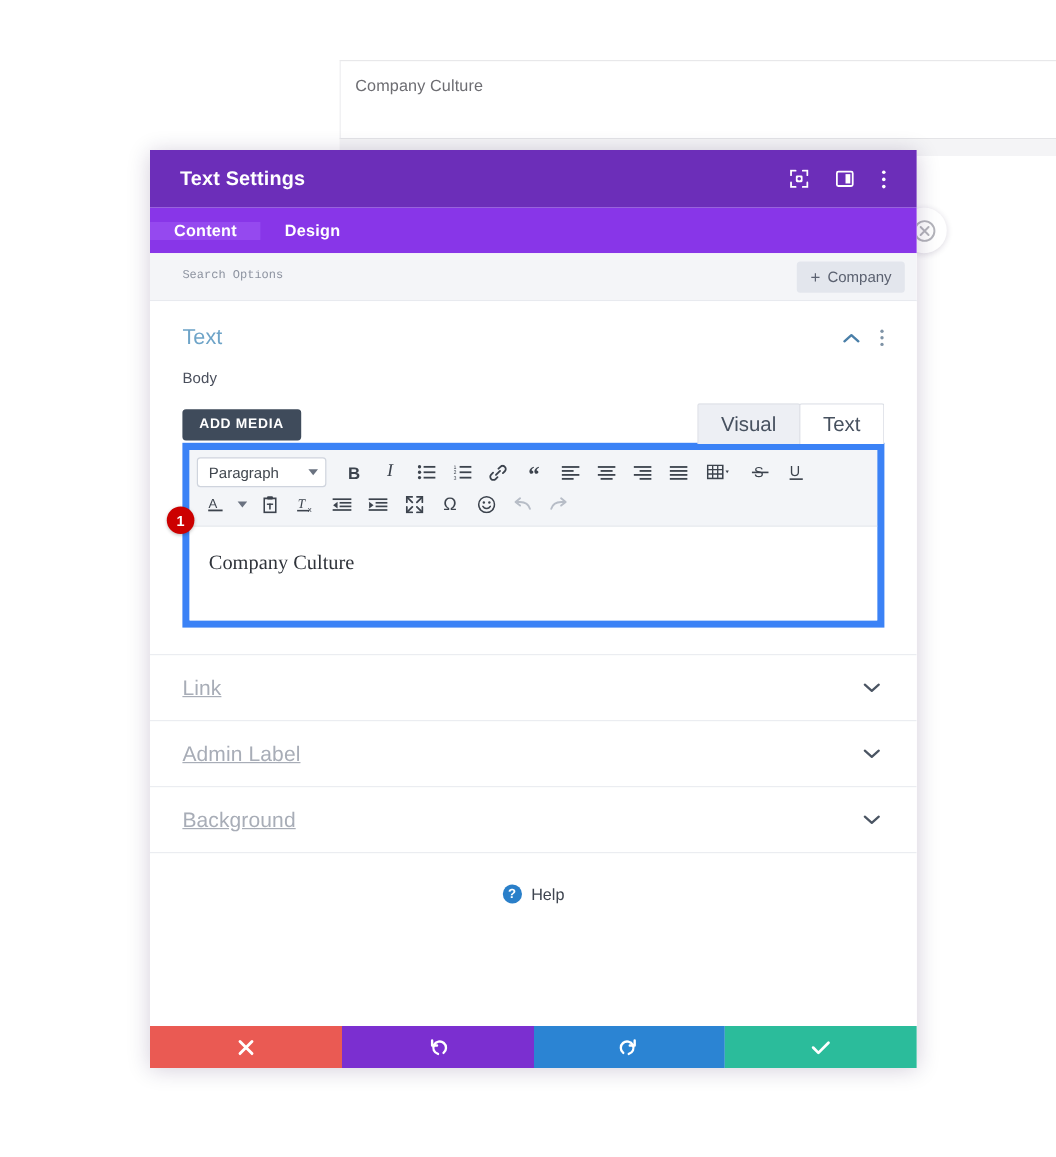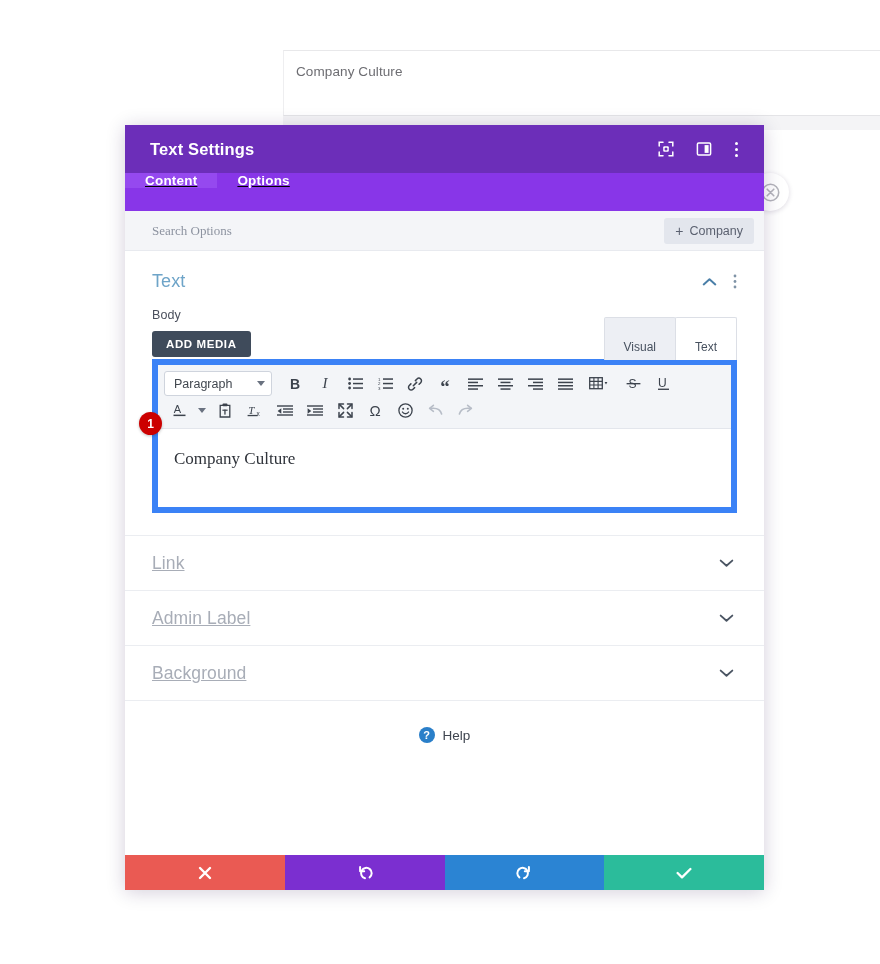--- a/index.html
+++ b/index.html
@@ -63,43 +63,42 @@
   }
   .modal-title {
     color: #ffffff; font-size: 16.5px; font-weight: bold;
     letter-spacing: .15px; flex: 1 1 auto;
   }
   .header-icons { display:flex; align-items:center; gap: 22px; padding-right: 11px; }
   .hdr-ico { display:flex; align-items:center; justify-content:center; cursor:pointer; }
 
   .tabbar {
     height: 38px; background: #8836e8;
-    display: flex; align-items: flex-start;
+    display: flex; align-items: center;
     flex: 0 0 auto;
-    text-decoration: underline;
   }
   .tab {
     display: flex; align-items: center; justify-content: center;
     padding: 0 20px; color: #ffffff;
     font-size: 13.5px; font-weight: bold; letter-spacing: .2px;
     cursor: pointer;
   }
   .tab.active { background: #9549ef; }
 
   .searchbar {
     height: 40px; background: #f4f5f8;
     border-bottom: 1px solid #e8eaef;
     display: flex; align-items: center;
     padding: 0 10px 0 27px;
     flex: 0 0 auto;
   }
   .search-input {
     flex: 1 1 auto; border: none; outline: none; background: transparent;
-    font-family: Liberation Serif, serif;
-    font-size: 13px; color: #c2410c;
+    font-family: Liberation Mono, monospace;
+    font-size: 10px; color: #c2410c;
     padding: 0;
   }
   .search-input::placeholder { color: #8d93a0; }
   .filter-btn {
     background: #e3e6ed; color: #5b6170;
     border: none; border-radius: 3px;
     font-family: "Liberation Sans", sans-serif;
     font-size: 12.5px; padding: 6px 11px;
     display: flex; align-items: center; gap: 6px;
     cursor: pointer;
@@ -115,32 +114,32 @@
     flex: 1 1 auto; font-size: 18px; color: #6ea4c8;
     letter-spacing: .1px;
   }
   .sec-actions { display:flex; align-items:center; gap: 16px; }
   .sec-ico { cursor:pointer; display:flex; align-items:center; }
 
   .field-label {
     margin-top: 16px; font-size: 12.5px; color: #4a4f5c; letter-spacing: .1px;
   }
 
-  .media-row { margin-top: 9px; position: relative; height: 28px; }
+  .media-row { margin-top: 19px; position: relative; height: 28px; }
   .add-media {
     background: #3f4b5b; color:#ffffff;
     border: none; border-radius: 3px;
     font-family: "Liberation Sans", sans-serif;
     font-size: 11.5px; font-weight: bold; letter-spacing: .6px;
     padding: 7px 14px; cursor: pointer;
   }
   .vt-tabs { position: absolute; right: 0; bottom: -1px; display: flex; }
   .vt-tab {
-    font-size: 12px; color: #47515f;
-    padding: 22px 19px 6px 19px;
+    font-size: 17px; color: #47515f;
+    padding: 7px 19px 6px 19px;
     border: 1px solid #dcdfe6; border-bottom: none;
     background: #ffffff; cursor: pointer;
     border-radius: 2px 2px 0 0;
   }
   .vt-tab.active { background: #edeff4; border-color: #dcdfe6; }
   .vt-tab + .vt-tab { margin-left: -1px; }
 
   
   .editor { margin-top: 0; border: 6px solid #3b82f6; background:#ffffff; }
   .toolbar { background: #f3f5f8; border-bottom: 1px solid #e3e6ec; padding: 5px 6px 4px 6px; }
@@ -255,21 +254,21 @@
             <circle cx="2.5" cy="2.5" r="1.5" fill="#ffffff"></circle>
             <circle cx="2.5" cy="8.5" r="1.5" fill="#ffffff"></circle>
             <circle cx="2.5" cy="14.5" r="1.5" fill="#ffffff"></circle>
           </svg>
         </div>
       </div>
     </div>
 
     <div class="tabbar">
       <div class="tab active">Content</div>
-      <div class="tab">Options</div>
+      <div class="tab">Design</div>
     </div>
 
     <div class="searchbar">
       <input class="search-input" type="text" placeholder="Search Options" style="">
       <button class="filter-btn">
         <span class="filter-plus">+</span>
         <span>Company</span>
       </button>
     </div>
 

